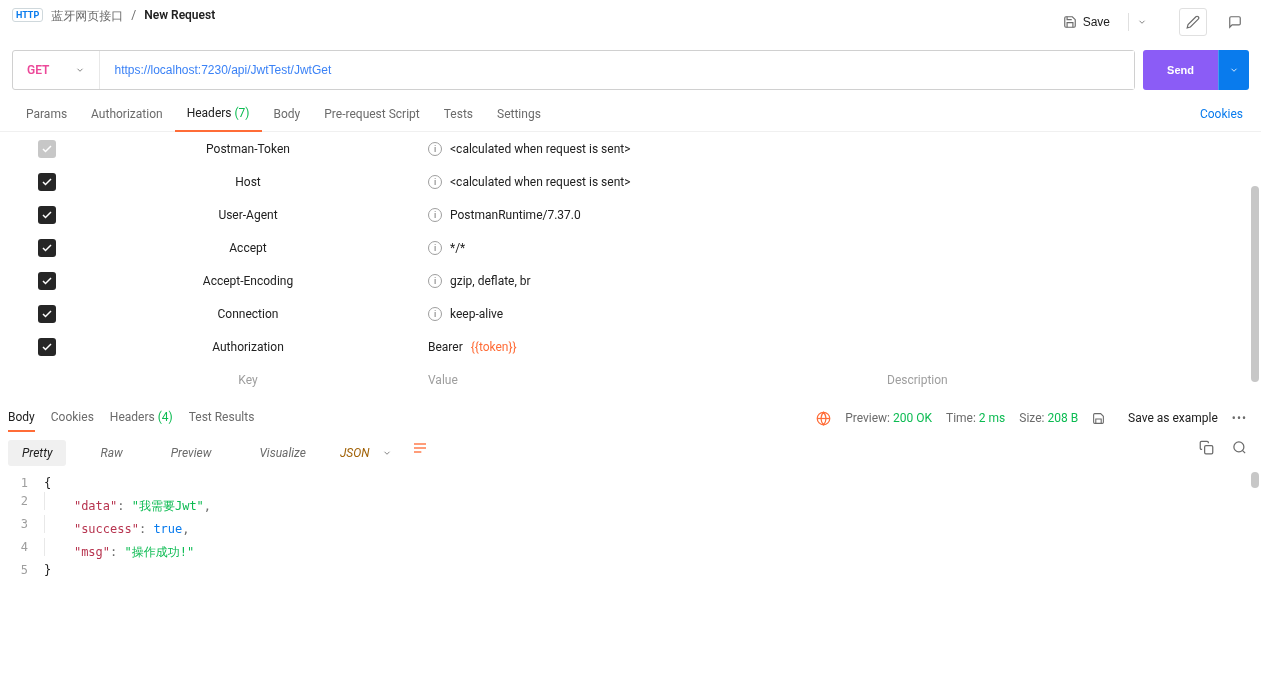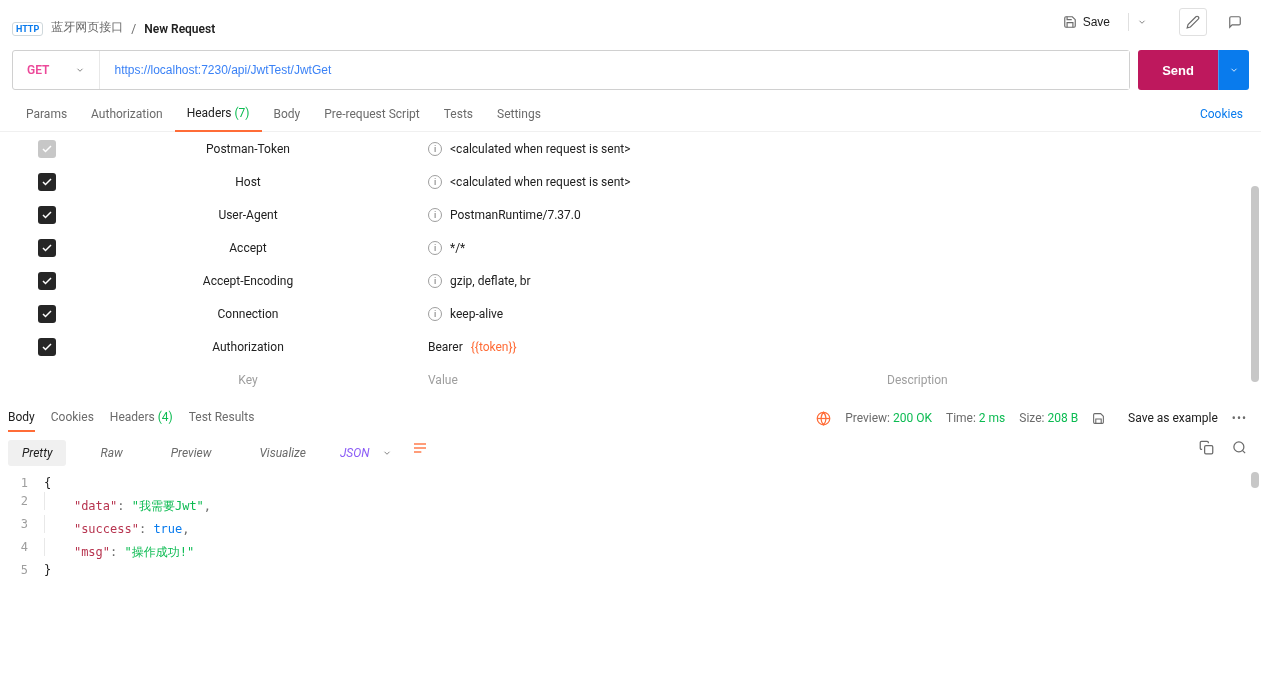--- a/index.html
+++ b/index.html
@@ -1,37 +1,37 @@
 <!DOCTYPE html>
 <html><head>
 <meta charset="utf-8">
 <style>
 * { box-sizing: border-box; margin: 0; padding: 0; }
 body { font-family: -apple-system, BlinkMacSystemFont, "Segoe UI", Roboto, sans-serif; font-size: 12px; color: #212121; background: #fff; width: 1261px; height: 679px; overflow: hidden; position: relative; }
 
 
-.breadcrumb { display: flex; align-items: flex-end; padding: 8px 12px; gap: 8px; }
+.breadcrumb { display: flex; align-items: flex-start; padding: 8px 12px; gap: 8px; }
 .http-badge { font-size: 9px; font-weight: 700; color: #097bed; border: 1px solid #cfd8dc; border-radius: 3px; padding: 1px 3px; }
 .breadcrumb-text { color: #6b6b6b; font-size: 12px; }
 .breadcrumb-sep { color: #6b6b6b; }
 .breadcrumb-current { color: #212121; font-weight: 600; }
 .top-actions { margin-left: auto; display: flex; align-items: center; gap: 8px; }
 .save-btn { display: flex; align-items: center; gap: 6px; padding: 4px 10px; border: none; background: none; cursor: pointer; color: #212121; font-size: 12px; }
 .save-chevron { padding: 4px 8px; border: none; background: none; cursor: pointer; color: #6b6b6b; border-left: 1px solid #e0e0e0; margin-right: 10px; }
 .icon-btn { width: 28px; height: 28px; display: flex; align-items: center; justify-content: center; border: 1px solid #e0e0e0; border-radius: 3px; background: #fff; cursor: pointer; margin-left: 6px; }
 .icon-btn.borderless { border: none; }
 
 
 .url-row { display: flex; gap: 8px; padding: 6px 12px; }
 .url-box { flex: 1; display: flex; border: 1px solid #d0d0d0; border-radius: 3px; height: 40px; }
 .method-select { display: flex; align-items: center; gap: 26px; padding: 0 14px; border-right: 1px solid #e8e8e8; color: #ec4899; font-weight: 600; font-size: 12px; cursor: pointer; }
 .chev-down { color: #6b6b6b; font-size: 10px; }
 .url-input { flex: 1; border: none; outline: none; padding: 0 14px; font-size: 12px; color: #3b82f6; }
 .send-group { display: flex; }
-.send-btn { background: #be185d; color: #fff; border: none; padding: 12px 24px; font-weight: 600; font-size: 13px; border-radius: 3px 0 0 3px; cursor: pointer; }
+.send-btn { background: #8b5cf6; color: #fff; border: none; padding: 12px 24px; font-weight: 600; font-size: 11px; border-radius: 3px 0 0 3px; cursor: pointer; }
 .send-chev { background: #097bed; color: #fff; border: none; border-left: 1px solid rgba(255,255,255,0.25); padding: 0 10px; border-radius: 0 3px 3px 0; cursor: pointer; }
 
 
 .req-tabs { display: flex; align-items: center; padding: 0 14px; border-bottom: 1px solid #f0f0f0; }
 .req-tab { padding: 10px 12px; color: #6b6b6b; font-size: 12px; cursor: pointer; }
 .req-tab.active { color: #212121; border-bottom: 2px solid #ff6c37; margin-bottom: -1px; }
 .req-tab .count { color: #0cbb52; }
 .cookies-link { margin-left: auto; color: #097bed; font-size: 12px; cursor: pointer; padding: 10px 4px; }
 
 
@@ -58,21 +58,21 @@
 .resp-status { margin-left: auto; display: flex; align-items: center; gap: 14px; color: #6b6b6b; font-size: 12px; }
 .resp-status .ok { color: #0cbb52; }
 .globe-ic { color: #ff6c37; }
 .save-example { display: flex; align-items: center; gap: 23px; cursor: pointer; color: #212121; }
 .more-ic { cursor: pointer; letter-spacing: 1px; }
 
 
 .body-toolbar { display: flex; padding: 8px 14px 8px 8px; gap: 20px; font-style: italic; }
 .view-tab { padding: 6px 14px; color: #6b6b6b; font-size: 12px; cursor: pointer; border-radius: 3px; }
 .view-tab.active { background: #f0f0f0; color: #212121; }
-.json-select { display: flex; align-items: center; gap: 12px; color: #8b5cf6; font-size: 12px; cursor: pointer; }
+.json-select { display: flex; align-items: center; gap: 12px; color: #a16207; font-size: 12px; cursor: pointer; }
 .wrap-ic { color: #ff6c37; cursor: pointer; }
 .body-toolbar-right { margin-left: auto; display: flex; gap: 18px; }
 .toolbar-ic { color: #6b6b6b; cursor: pointer; }
 
 
 .code-view { font-family: "Consolas", "Monaco", monospace; font-size: 12px; padding-left: 8px; line-height: 18px; }
 .code-line { display: flex; }
 .gutter { width: 36px; text-align: right; color: #9e9e9e; padding-right: 16px; user-select: none; }
 .code-content { white-space: pre; }
 .tok-brace { color: #212121; }

